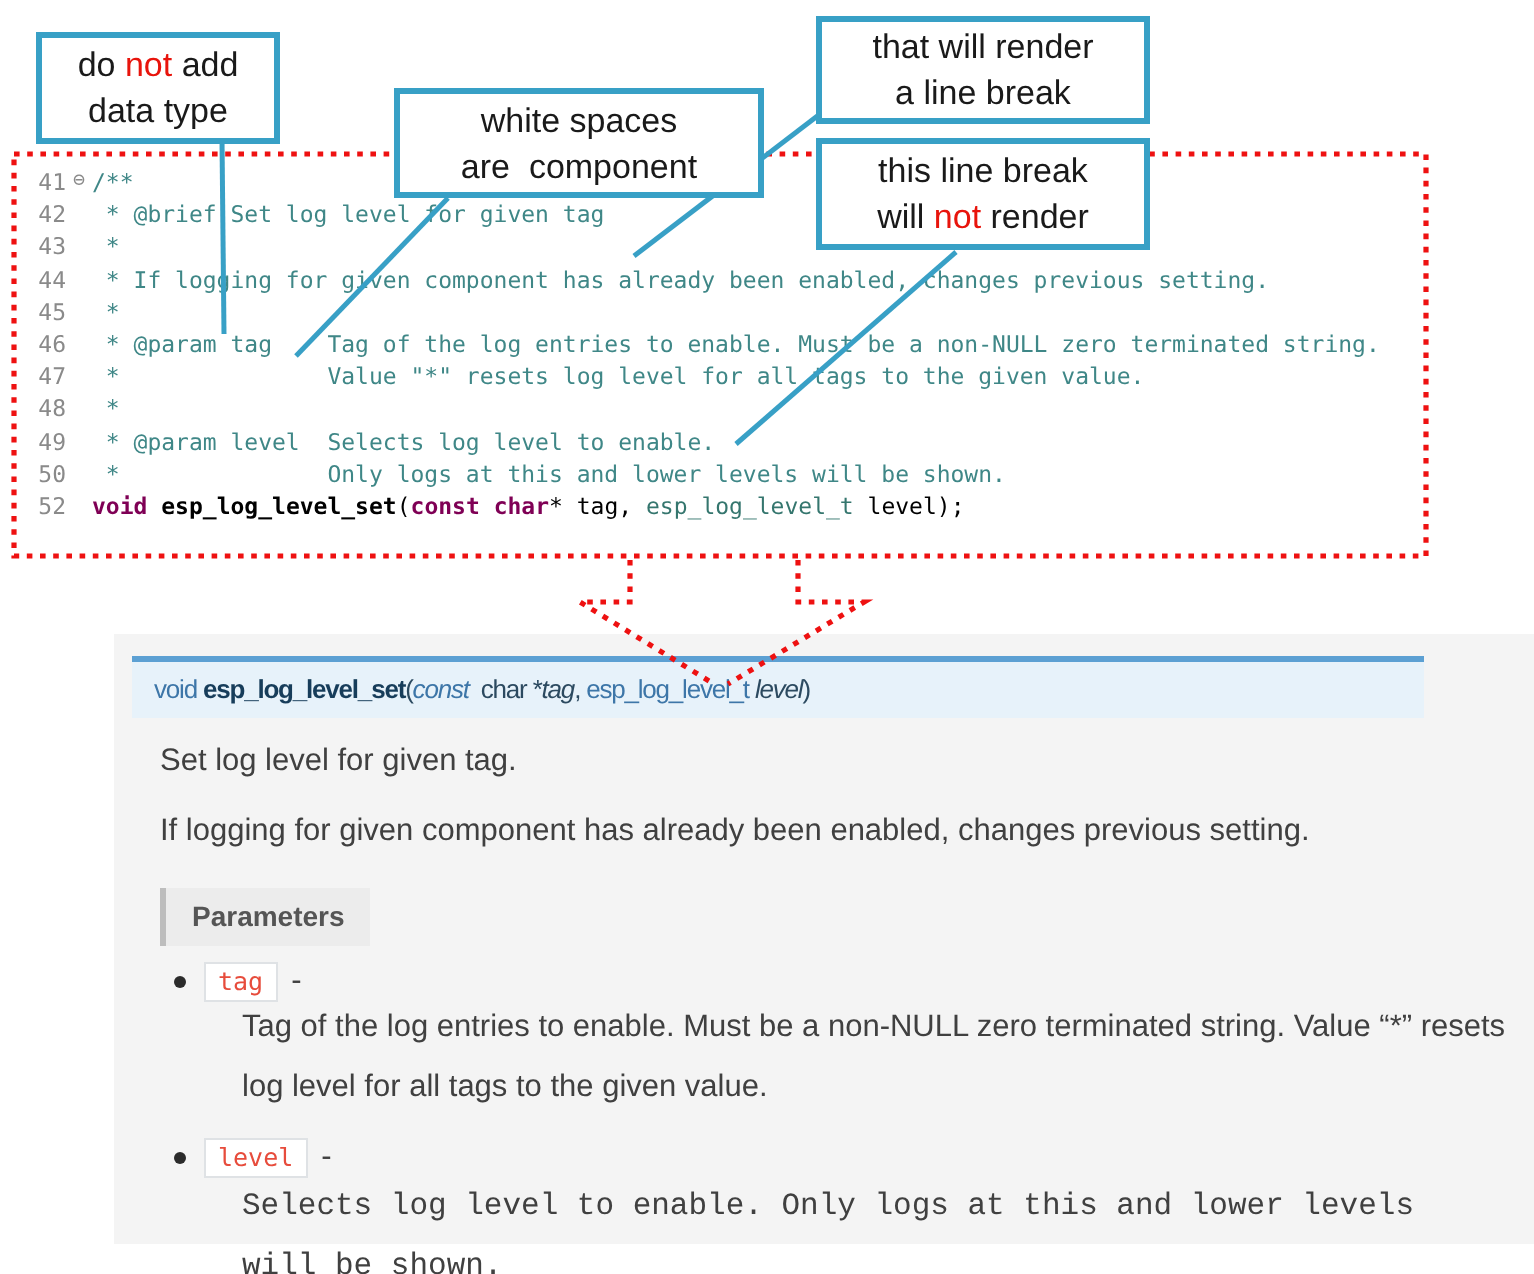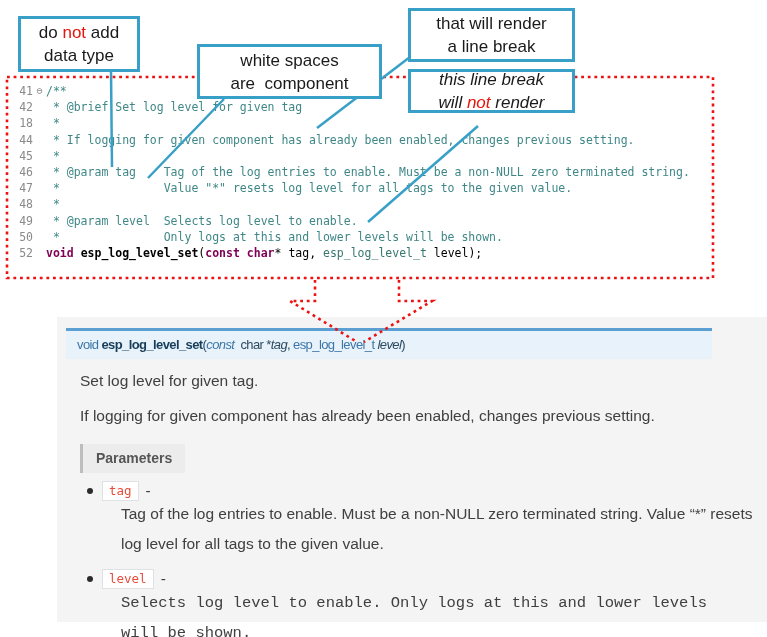--- a/index.html
+++ b/index.html
@@ -24,21 +24,21 @@
 
   
   .callout { position:absolute; background:#ffffff; border:3px solid #38a0c6; z-index:10;
              display:flex; flex-direction:column; align-items:center; justify-content:center;
              font-size:17px; color:#1a1a1a; line-height:23px; text-align:center; }
   .callout .cl { white-space:pre; }
   .red { color:#e8140c; }
   #callout1 { left:18px;  top:16px; width:122px; height:56px; }
   #callout2 { left:152px; top:44px; width:185px; height:55px;margin-left:45px; }
   #callout3 { left:408px; top:8px;  width:167px; height:54px; }
-  #callout4 { left:408px; top:69px; width:167px; height:44px;font-style:italic; }
+  #callout4 { left:408px; top:69px; width:167px; height:56px; }
 
   
   #docpanel { position:absolute; left:57px; top:317px; width:710px; height:305px;
               background:#f4f4f4; z-index:2; color:#404040; }
   #sigbar { position:absolute; left:9px; top:11px; width:646px;
             background:#e7f2fa; border-top:3px solid #5ca0d3; padding:6px 10px 7px 11px;
             font-family:Liberation Sans, sans-serif; font-size:13px; letter-spacing:-0.6px; }
   .s-kw   { color:#3d76a8; white-space:pre; }
   .s-name { color:#173d5a; font-weight:bold; white-space:pre; }
   .s-pl   { color:#2c4a60; white-space:pre; }
@@ -69,21 +69,21 @@
 <div id="stage">
 
   <div id="editor">
     <div class="crow">
       <span class="ln">41</span><span class="fold">⊖</span><span class="ct">/**</span>
     </div>
     <div class="crow">
       <span class="ln">42</span><span class="fold"></span><span class="ct"> * @brief Set log level for given tag</span>
     </div>
     <div class="crow">
-      <span class="ln">18</span><span class="fold"></span><span class="ct"> *</span>
+      <span class="ln">43</span><span class="fold"></span><span class="ct"> *</span>
     </div>
     <div class="crow">
       <span class="ln">44</span><span class="fold"></span><span class="ct"> * If logging for given component has already been enabled, changes previous setting.</span>
     </div>
     <div class="crow">
       <span class="ln">45</span><span class="fold"></span><span class="ct"> *</span>
     </div>
     <div class="crow">
       <span class="ln">46</span><span class="fold"></span><span class="ct"> * @param tag    Tag of the log entries to enable. Must be a non-NULL zero terminated string.</span>
     </div>

